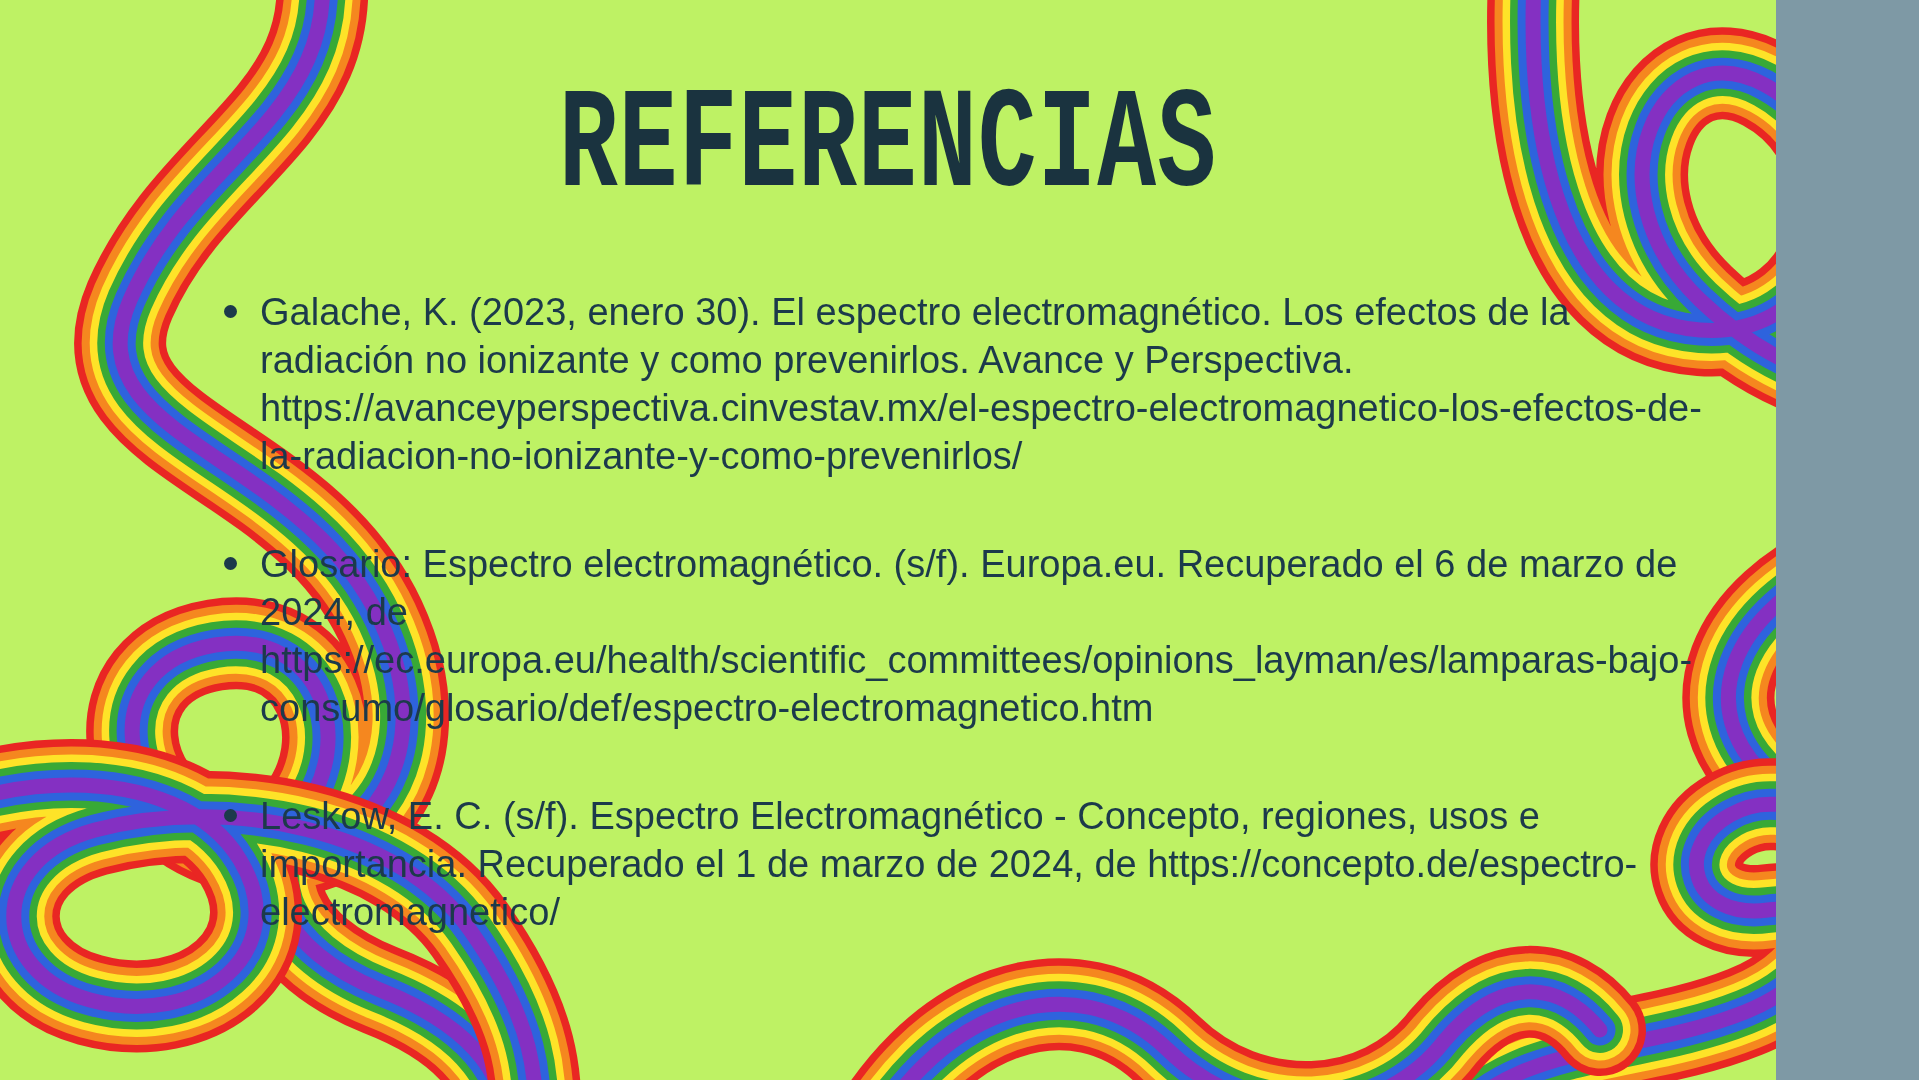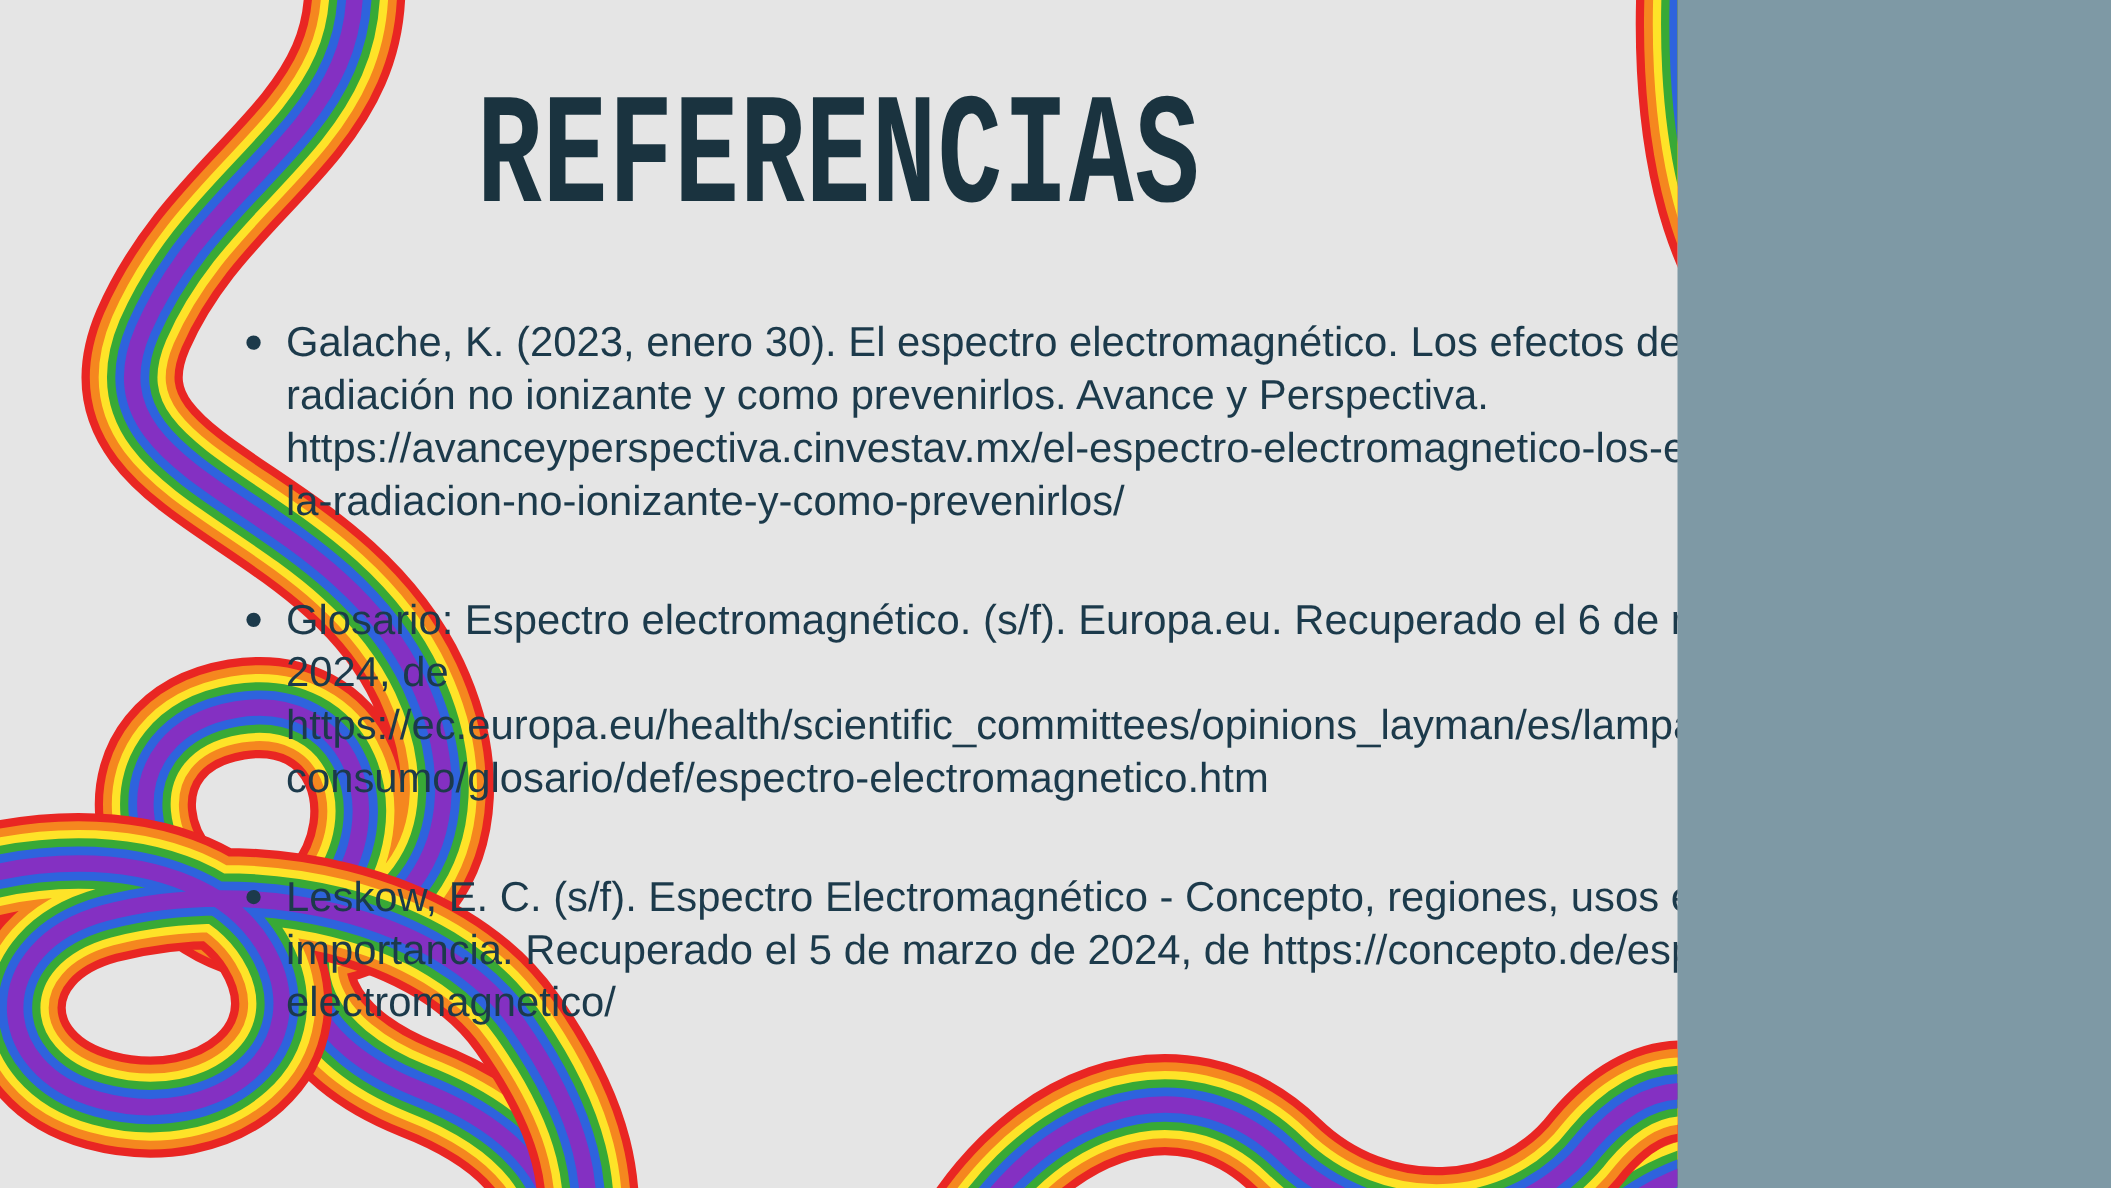--- a/index.html
+++ b/index.html
@@ -1,19 +1,19 @@
 <!DOCTYPE html>
 <html><head>
 <meta charset="utf-8">
 <style>
   html,body{margin:0;padding:0;background:#7e99a5;}
   .slide{
     position:relative;
-    width:1525px;height:1080px;
-    background:#e5e5e5;
+    width:1776px;height:1080px;
+    background:#bef264;
     overflow:hidden;
     font-family:"Liberation Sans", sans-serif;
   }
   
   .decor{position:absolute;inset:0;width:1919px;height:1080px;z-index:0;}
   .decor use{fill:none;stroke-linecap:round;stroke-linejoin:round;}
   .s0{stroke:#e92623;stroke-width:92px;}
   .s1{stroke:#f5871f;stroke-width:77px;}
   .s2{stroke:#fee328;stroke-width:61px;}
   .s3{stroke:#38a936;stroke-width:46px;}
@@ -126,17 +126,17 @@
     <li>
       <span class="dot"></span>
       <span class="ref-text">Galache, K. (2023, enero 30). El espectro electromagnético. Los efectos de la radiación no ionizante y como prevenirlos. Avance y Perspectiva. https://avanceyperspectiva.cinvestav.mx/el-espectro-electromagnetico-los-efectos-de-la-radiacion-no-ionizante-y-como-prevenirlos/</span>
     </li>
     <li>
       <span class="dot"></span>
       <span class="ref-text">Glosario: Espectro electromagnético. (s/f). Europa.eu. Recuperado el 6 de marzo de 2024, de https://ec.europa.eu/health/scientific_committees/opinions_layman/es/lamparas-bajo-consumo/glosario/def/espectro-electromagnetico.htm</span>
     </li>
     <li>
       <span class="dot"></span>
-      <span class="ref-text">Leskow, E. C. (s/f). Espectro Electromagnético - Concepto, regiones, usos e importancia. Recuperado el 5 de marzo de 2024, de https://concepto.de/espectro-electromagnetico/</span>
+      <span class="ref-text">Leskow, E. C. (s/f). Espectro Electromagnético - Concepto, regiones, usos e importancia. Recuperado el 1 de marzo de 2024, de https://concepto.de/espectro-electromagnetico/</span>
     </li>
   </ul>
 
 </div>
 
 </body></html>

